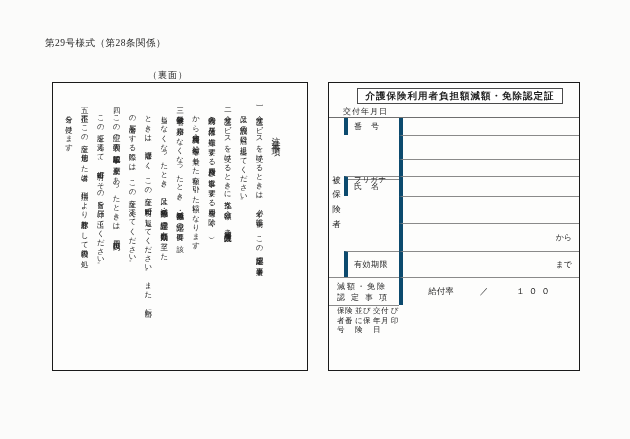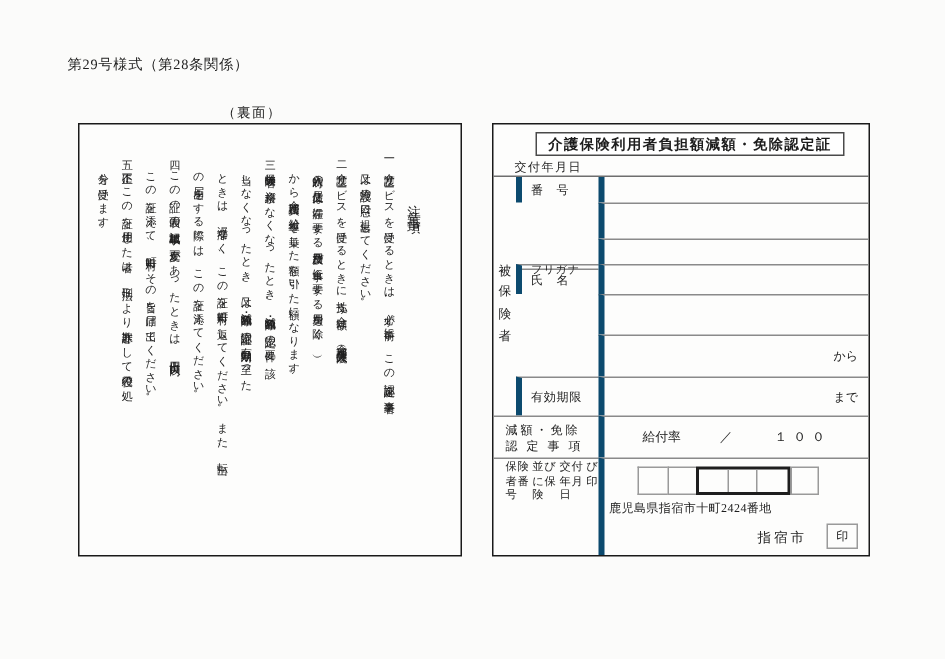--- a/index.html
+++ b/index.html
@@ -176,31 +176,14 @@
       <span class="gap2"></span>
       <span class="denom">１００</span>
     </div>
 
     <div class="cell ins-lbl bt">
       <span>保険者番号</span>
       <span>並びに保険</span>
       <span>交付年月日</span>
       <span>び印</span>
     </div>
-    <div class="cell ins-val bl bt">
-      <div class="num-boxes">
-        <div class="nbox"></div>
-        <div class="nbox"></div>
-        <div class="nbox-group">
-          <div class="nbox"></div>
-          <div class="nbox"></div>
-          <div class="nbox"></div>
-        </div>
-        <div class="nbox last"></div>
-      </div>
-      <div class="insurer-address">鹿児島県指宿市十町2424番地</div>
-      <div class="insurer-city">指宿市</div>
-      <div class="seal-box">
-        <span>印</span>
-      </div>
-    </div>
   </div>
 </div>
 
 </body></html>

